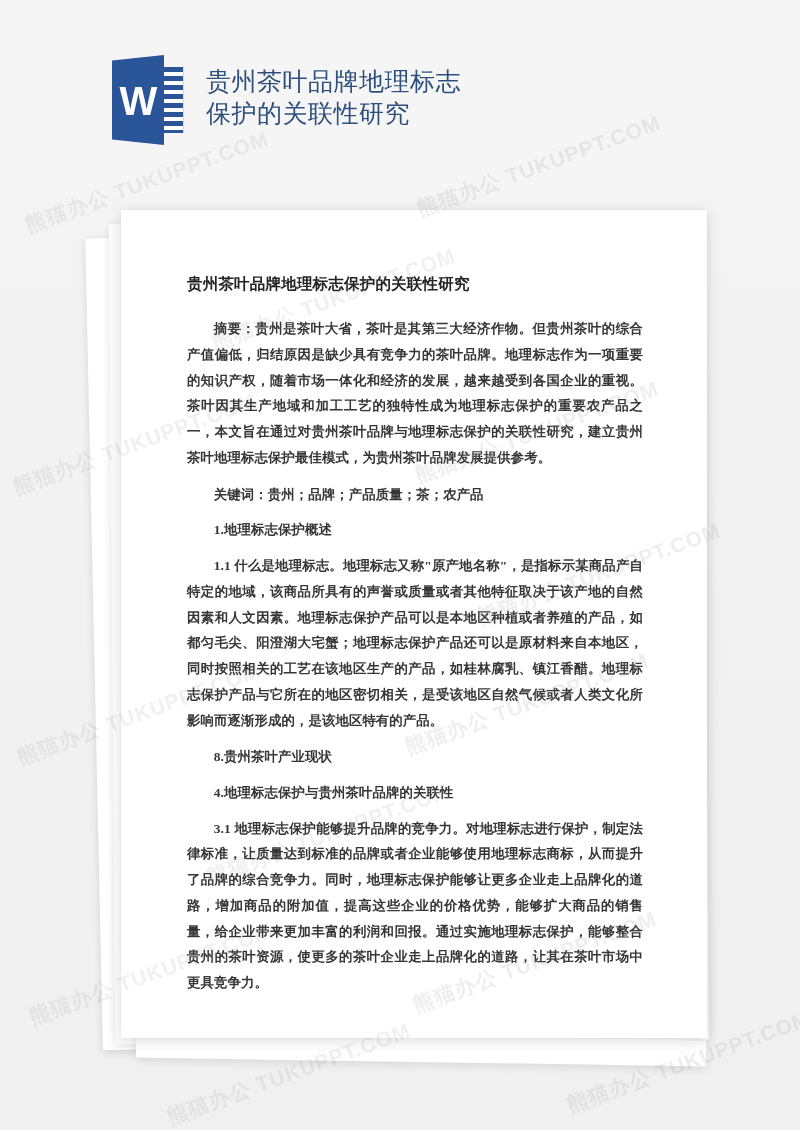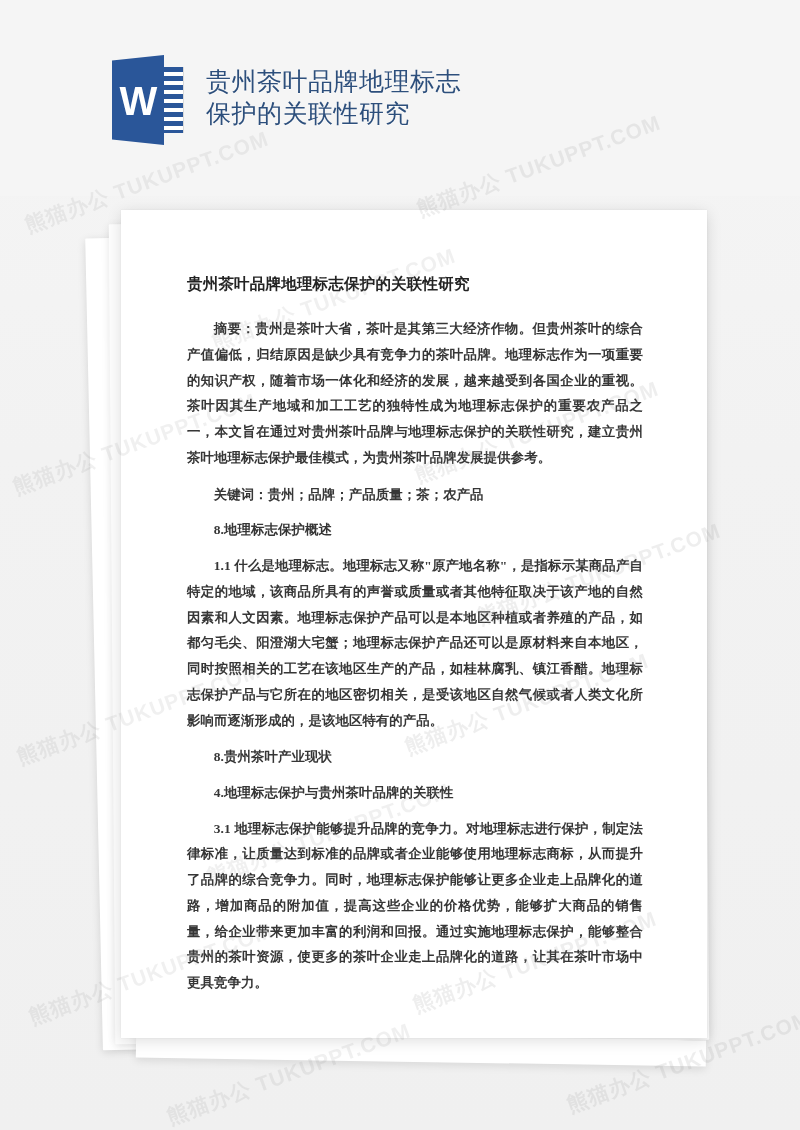--- a/index.html
+++ b/index.html
@@ -204,21 +204,21 @@
   <div class="paper-back-2"></div>
   <div class="paper-back-1"></div>
   <div class="paper-bottom-peek"></div>
 
   <div class="paper-main">
     <div class="doc-body">
       <div class="doc-title">贵州茶叶品牌地理标志保护的关联性研究</div>
       <div id="para-host">
           <div class="para indent">摘要：贵州是茶叶大省，茶叶是其第三大经济作物。但贵州茶叶的综合产值偏低，归结原因是缺少具有竞争力的茶叶品牌。地理标志作为一项重要的知识产权，随着市场一体化和经济的发展，越来越受到各国企业的重视。茶叶因其生产地域和加工工艺的独特性成为地理标志保护的重要农产品之一，本文旨在通过对贵州茶叶品牌与地理标志保护的关联性研究，建立贵州茶叶地理标志保护最佳模式，为贵州茶叶品牌发展提供参考。</div>
           <div class="para heading">关键词：贵州；品牌；产品质量；茶；农产品</div>
-          <div class="para heading">8.地理标志保护概述</div>
+          <div class="para heading">1.地理标志保护概述</div>
           <div class="para indent">1.1 什么是地理标志。地理标志又称"原产地名称"，是指标示某商品产自特定的地域，该商品所具有的声誉或质量或者其他特征取决于该产地的自然因素和人文因素。地理标志保护产品可以是本地区种植或者养殖的产品，如都匀毛尖、阳澄湖大宅蟹；地理标志保护产品还可以是原材料来自本地区，同时按照相关的工艺在该地区生产的产品，如桂林腐乳、镇江香醋。地理标志保护产品与它所在的地区密切相关，是受该地区自然气候或者人类文化所影响而逐渐形成的，是该地区特有的产品。</div>
           <div class="para heading">8.贵州茶叶产业现状</div>
           <div class="para heading">4.地理标志保护与贵州茶叶品牌的关联性</div>
           <div class="para indent">3.1 地理标志保护能够提升品牌的竞争力。对地理标志进行保护，制定法律标准，让质量达到标准的品牌或者企业能够使用地理标志商标，从而提升了品牌的综合竞争力。同时，地理标志保护能够让更多企业走上品牌化的道路，增加商品的附加值，提高这些企业的价格优势，能够扩大商品的销售量，给企业带来更加丰富的利润和回报。通过实施地理标志保护，能够整合贵州的茶叶资源，使更多的茶叶企业走上品牌化的道路，让其在茶叶市场中更具竞争力。</div>
         </div>
     </div>
   </div>
 
   <div class="wm-layer" id="wm-host">
       <div class="wm" style="left: 18px; top: 168px;">熊猫办公 TUKUPPT.COM</div>

